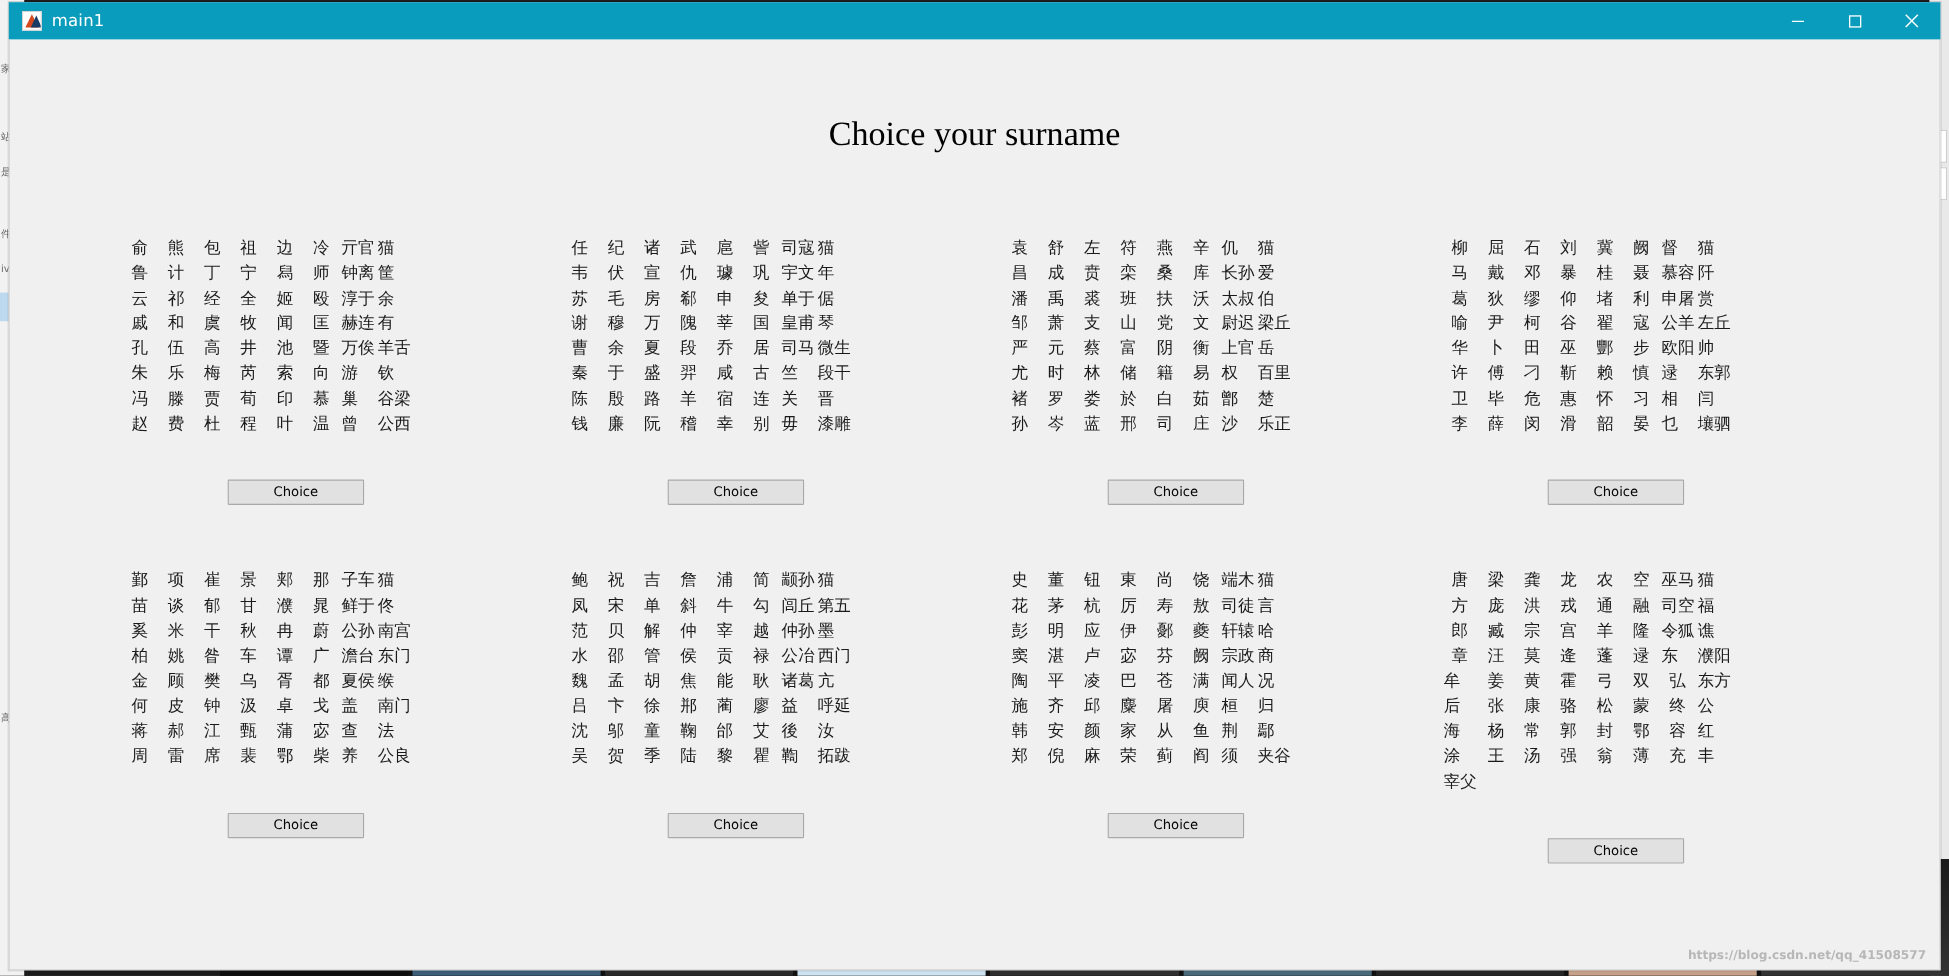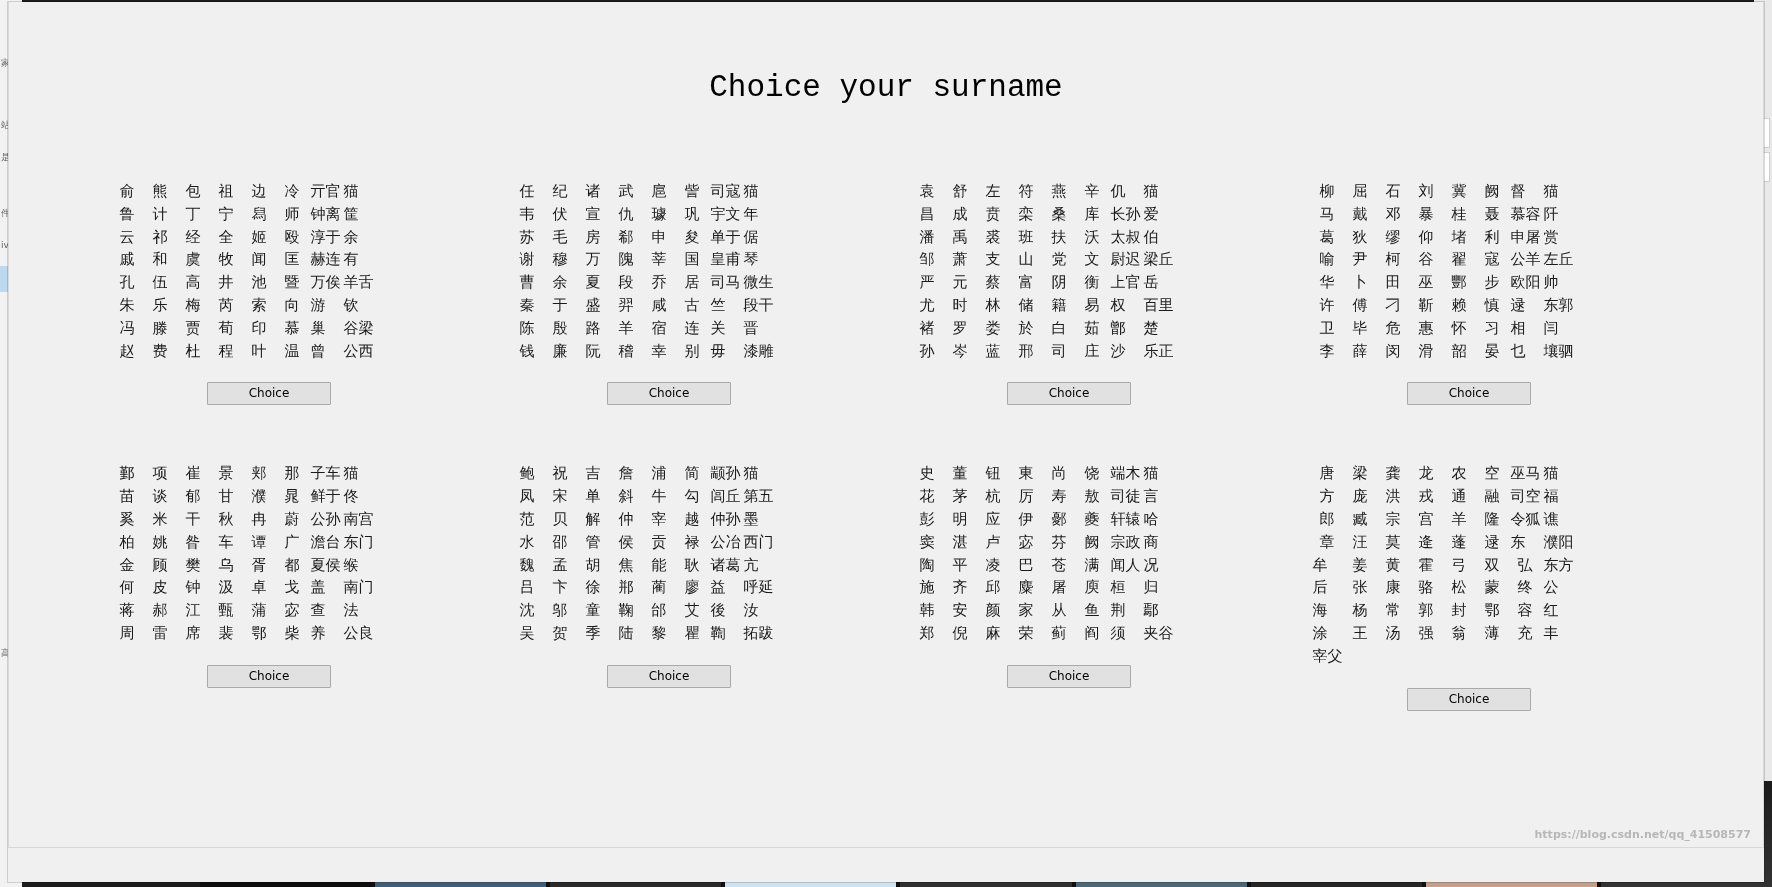--- a/index.html
+++ b/index.html
@@ -104,21 +104,21 @@
     border-bottom: 1px solid #d8d8d8;
     overflow: hidden;
   }
 
   #page-title {
     position: absolute;
     left: 0; right: 0; top: 68px;
     text-align: center;
     font-size: 31px;
     color: #000000;
-    font-family: Liberation Mono, monospace;
+    font-family: Liberation Serif, serif;
   }
 
   
   #panels {
     position: absolute;
     left: 60px; top: 178px;
     width: 1600px;
   }
   .panel-row { display: flex; }
   .panel {
@@ -137,21 +137,21 @@
     line-height: 22.8px;
     color: #1a1a1a;
     white-space: nowrap;
     font-family: "DejaVu Sans", "Liberation Sans", sans-serif;
   }
   .grid .cell.wide {
     justify-self: start;
     padding-left: 2px;
   }
   .choice-btn {
-    margin-top: 20px;
+    margin-top: 40px;
     width: 124px; height: 23px;
     background: #e1e1e1;
     border: 1px solid #a9a9a9;
     border-radius: 1px;
     font-size: 12px;
     color: #000000;
     font-family: "DejaVu Sans", "Liberation Sans", sans-serif;
     cursor: pointer;
     padding: 0;
     line-height: 21px;
@@ -196,20 +196,42 @@
     <div class="bg-photo" style="background:linear-gradient(#141414,#303030);"></div>
     <div class="bg-photo" style="background:linear-gradient(#22303a,#4a6b7c);"></div>
     <div class="bg-photo" style="background:linear-gradient(#0f0f0f,#262626);"></div>
     <div class="bg-photo" style="background:linear-gradient(#6b4a3a,#c7a18a);"></div>
     <div class="bg-photo" style="background:linear-gradient(#1b1b1b,#333);"></div>
   </div>
 </div>
 
 <div id="window">
 
+  <div id="titlebar">
+    <div class="tb-icon"></div>
+    <div class="tb-title">main1</div>
+    <div class="tb-buttons">
+      <div class="tb-btn">
+        <svg width="13" height="13" viewBox="0 0 13 13">
+            <line x1="1" y1="6.5" x2="12" y2="6.5" stroke="#fff" stroke-width="1.2"></line>
+          </svg>
+      </div>
+      <div class="tb-btn">
+        <svg width="13" height="13" viewBox="0 0 13 13">
+            <rect x="1.5" y="1.5" width="10" height="10" fill="none" stroke="#fff" stroke-width="1.2"></rect>
+          </svg>
+      </div>
+      <div class="tb-btn close">
+        <svg width="14" height="14" viewBox="0 0 14 14">
+            <line x1="1.5" y1="1.5" x2="12.5" y2="12.5" stroke="#fff" stroke-width="1.3"></line>
+            <line x1="12.5" y1="1.5" x2="1.5" y2="12.5" stroke="#fff" stroke-width="1.3"></line>
+          </svg>
+      </div>
+    </div>
+  </div>
 
   <div id="client">
 
     <div id="page-title">Choice your surname</div>
 
     <div id="panels">
       <div class="panel-row row1">
         <div class="panel">
           <div class="grid">
               <div class="cell">俞</div>

